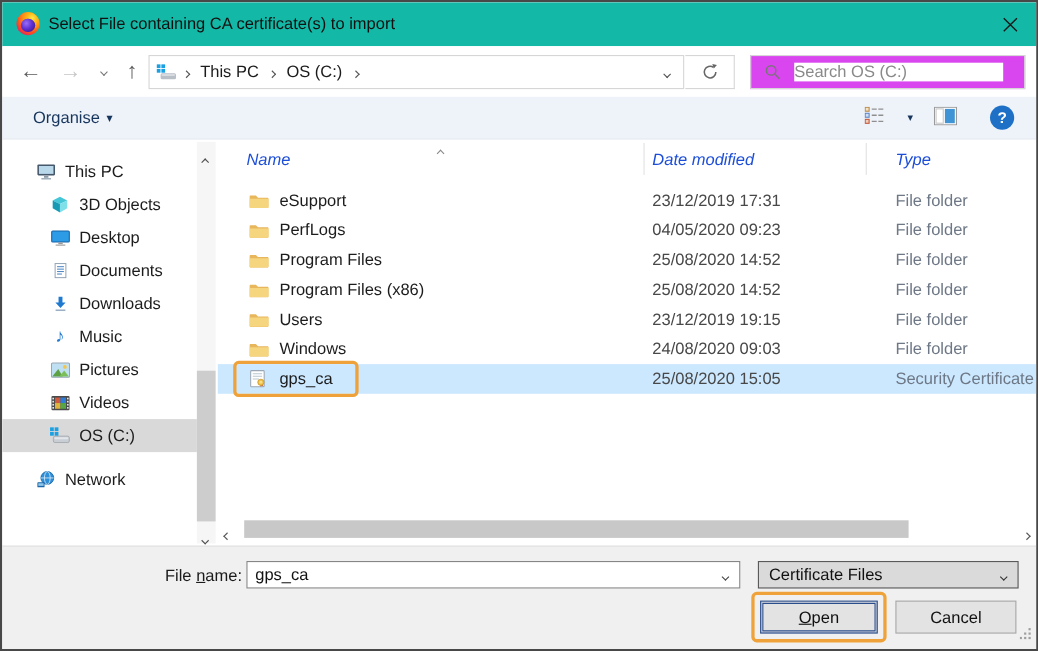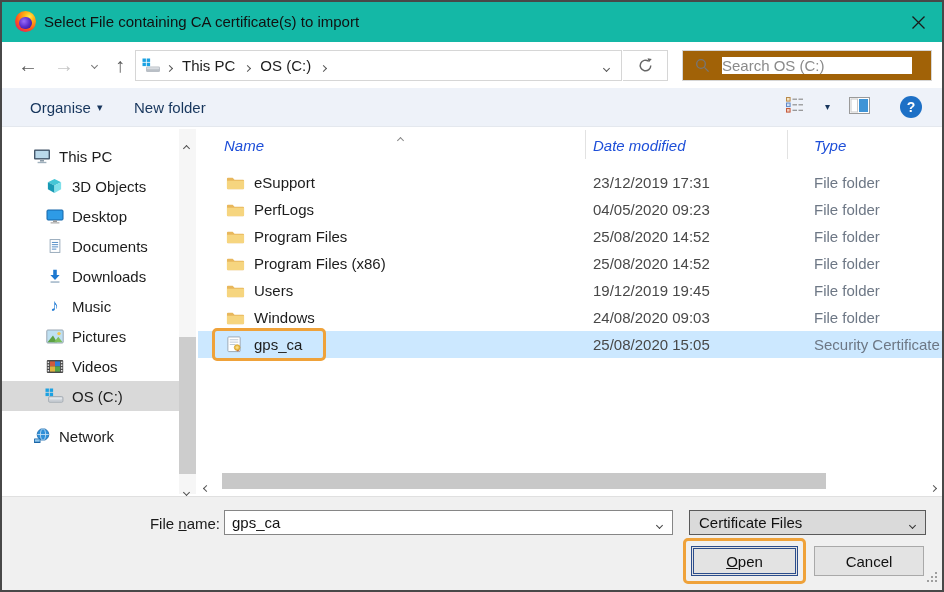--- a/index.html
+++ b/index.html
@@ -27,21 +27,21 @@
   .chev.left  { transform:rotate(135deg); }
   .chev.right { transform:rotate(-45deg); }
   .chev.small { width:5px; height:5px; }
   .addr-bar { position:absolute; left:133px; top:8px; width:487px; height:31px; background:#fff; border:1px solid #d6d6d6;
     display:flex; align-items:center; }
   .crumb { padding:0 4px; color:#1c1c1c; cursor:pointer; }
   .crumb-sep { color:#555; margin:0 6px; cursor:pointer; }
   .addr-chev { position:absolute; right:12px; color:#555; cursor:pointer; }
   .refresh-btn { position:absolute; left:621px; top:8px; width:45px; height:31px; border:1px solid #d6d6d6; border-left:none;
     display:flex; align-items:center; justify-content:center; cursor:pointer; }
-  .search-box { position:absolute; left:680px; top:8px; width:250px; height:31px; border:1px solid #d6d6d6; background:#a16207;
+  .search-box { position:absolute; left:680px; top:8px; width:250px; height:31px; border:1px solid #d6d6d6; background:#d946ef;
     display:flex; align-items:center; padding-left:12px; }
   .search-box input { border:none; outline:none; font-family:"Liberation Sans",sans-serif; font-size:15px; width:190px; margin-left:12px; color:#333; }
   .search-box input::placeholder { color:#8a8a8a; }
   
   .cmdbar { position:absolute; left:0; top:86px; width:940px; height:39px; background:#eef2f9; border-bottom:1px solid #e4e8ee; }
   .cmd-item { position:absolute; top:0; height:38px; display:flex; align-items:center; color:#17365d; cursor:pointer; }
   .caret { font-size:11px; margin-left:6px; color:#17365d; }
   .view-ico { position:absolute; top:9px; cursor:pointer; }
   .help-btn { position:absolute; right:20px; top:8px; width:22px; height:22px; border-radius:50%; background:#1d70c6; color:#fff;
     font-weight:bold; font-size:14px; display:flex; align-items:center; justify-content:center; cursor:pointer; }
@@ -158,23 +158,20 @@
       </svg>
       <input type="text" placeholder="Search OS (C:)" style="">
     </div>
   </div>
 
   <div class="cmdbar">
     <div class="cmd-item" style="left:28px">
       <span>Organise</span>
       <span class="caret">▾</span>
     </div>
-    <div class="cmd-item" style="left:132px">
-      <span>New folder</span>
-    </div>
 
     <div class="view-ico" style="right:138px">
       <svg width="18" height="16" viewBox="0 0 18 16">
         <rect x="0.5" y="0.5" width="3.6" height="3.6" fill="#f3e3c3" stroke="#b98a4a"></rect>
         <rect x="0.5" y="6" width="3.6" height="3.6" fill="#cfe0f5" stroke="#5f87c5"></rect>
         <rect x="0.5" y="11.5" width="3.6" height="3.6" fill="#f2cdb9" stroke="#c3593c"></rect>
         <g stroke="#8f8f8f" stroke-width="1.2">
           <line x1="6.5" y1="2.2" x2="11" y2="2.2"></line>
             <line x1="12.5" y1="2.2" x2="17" y2="2.2"></line>
           <line x1="6.5" y1="7.8" x2="11" y2="7.8"></line>
@@ -413,21 +410,21 @@
         <div class="frow">
           <div class="col1">
             <span class="fico">
                 <svg width="19" height="16" viewBox="0 0 20 16">
                   <path d="M1 3.5 C1 2.9 1.4 2.5 2 2.5 h5 l2 2 h9 c0.6 0 1 0.4 1 1 v8 c0 0.6 -0.4 1 -1 1 H2 c-0.6 0 -1 -0.4 -1 -1 Z" fill="#e8b75c"></path>
                   <path d="M1 5.6 h18 v7.8 c0 0.6 -0.4 1 -1 1 H2 c-0.6 0 -1 -0.4 -1 -1 Z" fill="#f6d57f"></path>
                 </svg>
               </span>
             <span>Users</span>
           </div>
-          <div class="col2">19/12/2019 19:45</div>
+          <div class="col2">23/12/2019 19:15</div>
           <div class="col3">File folder</div>
         </div>
 
         <div class="frow">
           <div class="col1">
             <span class="fico">
                 <svg width="19" height="16" viewBox="0 0 20 16">
                   <path d="M1 3.5 C1 2.9 1.4 2.5 2 2.5 h5 l2 2 h9 c0.6 0 1 0.4 1 1 v8 c0 0.6 -0.4 1 -1 1 H2 c-0.6 0 -1 -0.4 -1 -1 Z" fill="#e8b75c"></path>
                   <path d="M1 5.6 h18 v7.8 c0 0.6 -0.4 1 -1 1 H2 c-0.6 0 -1 -0.4 -1 -1 Z" fill="#f6d57f"></path>
                 </svg>

